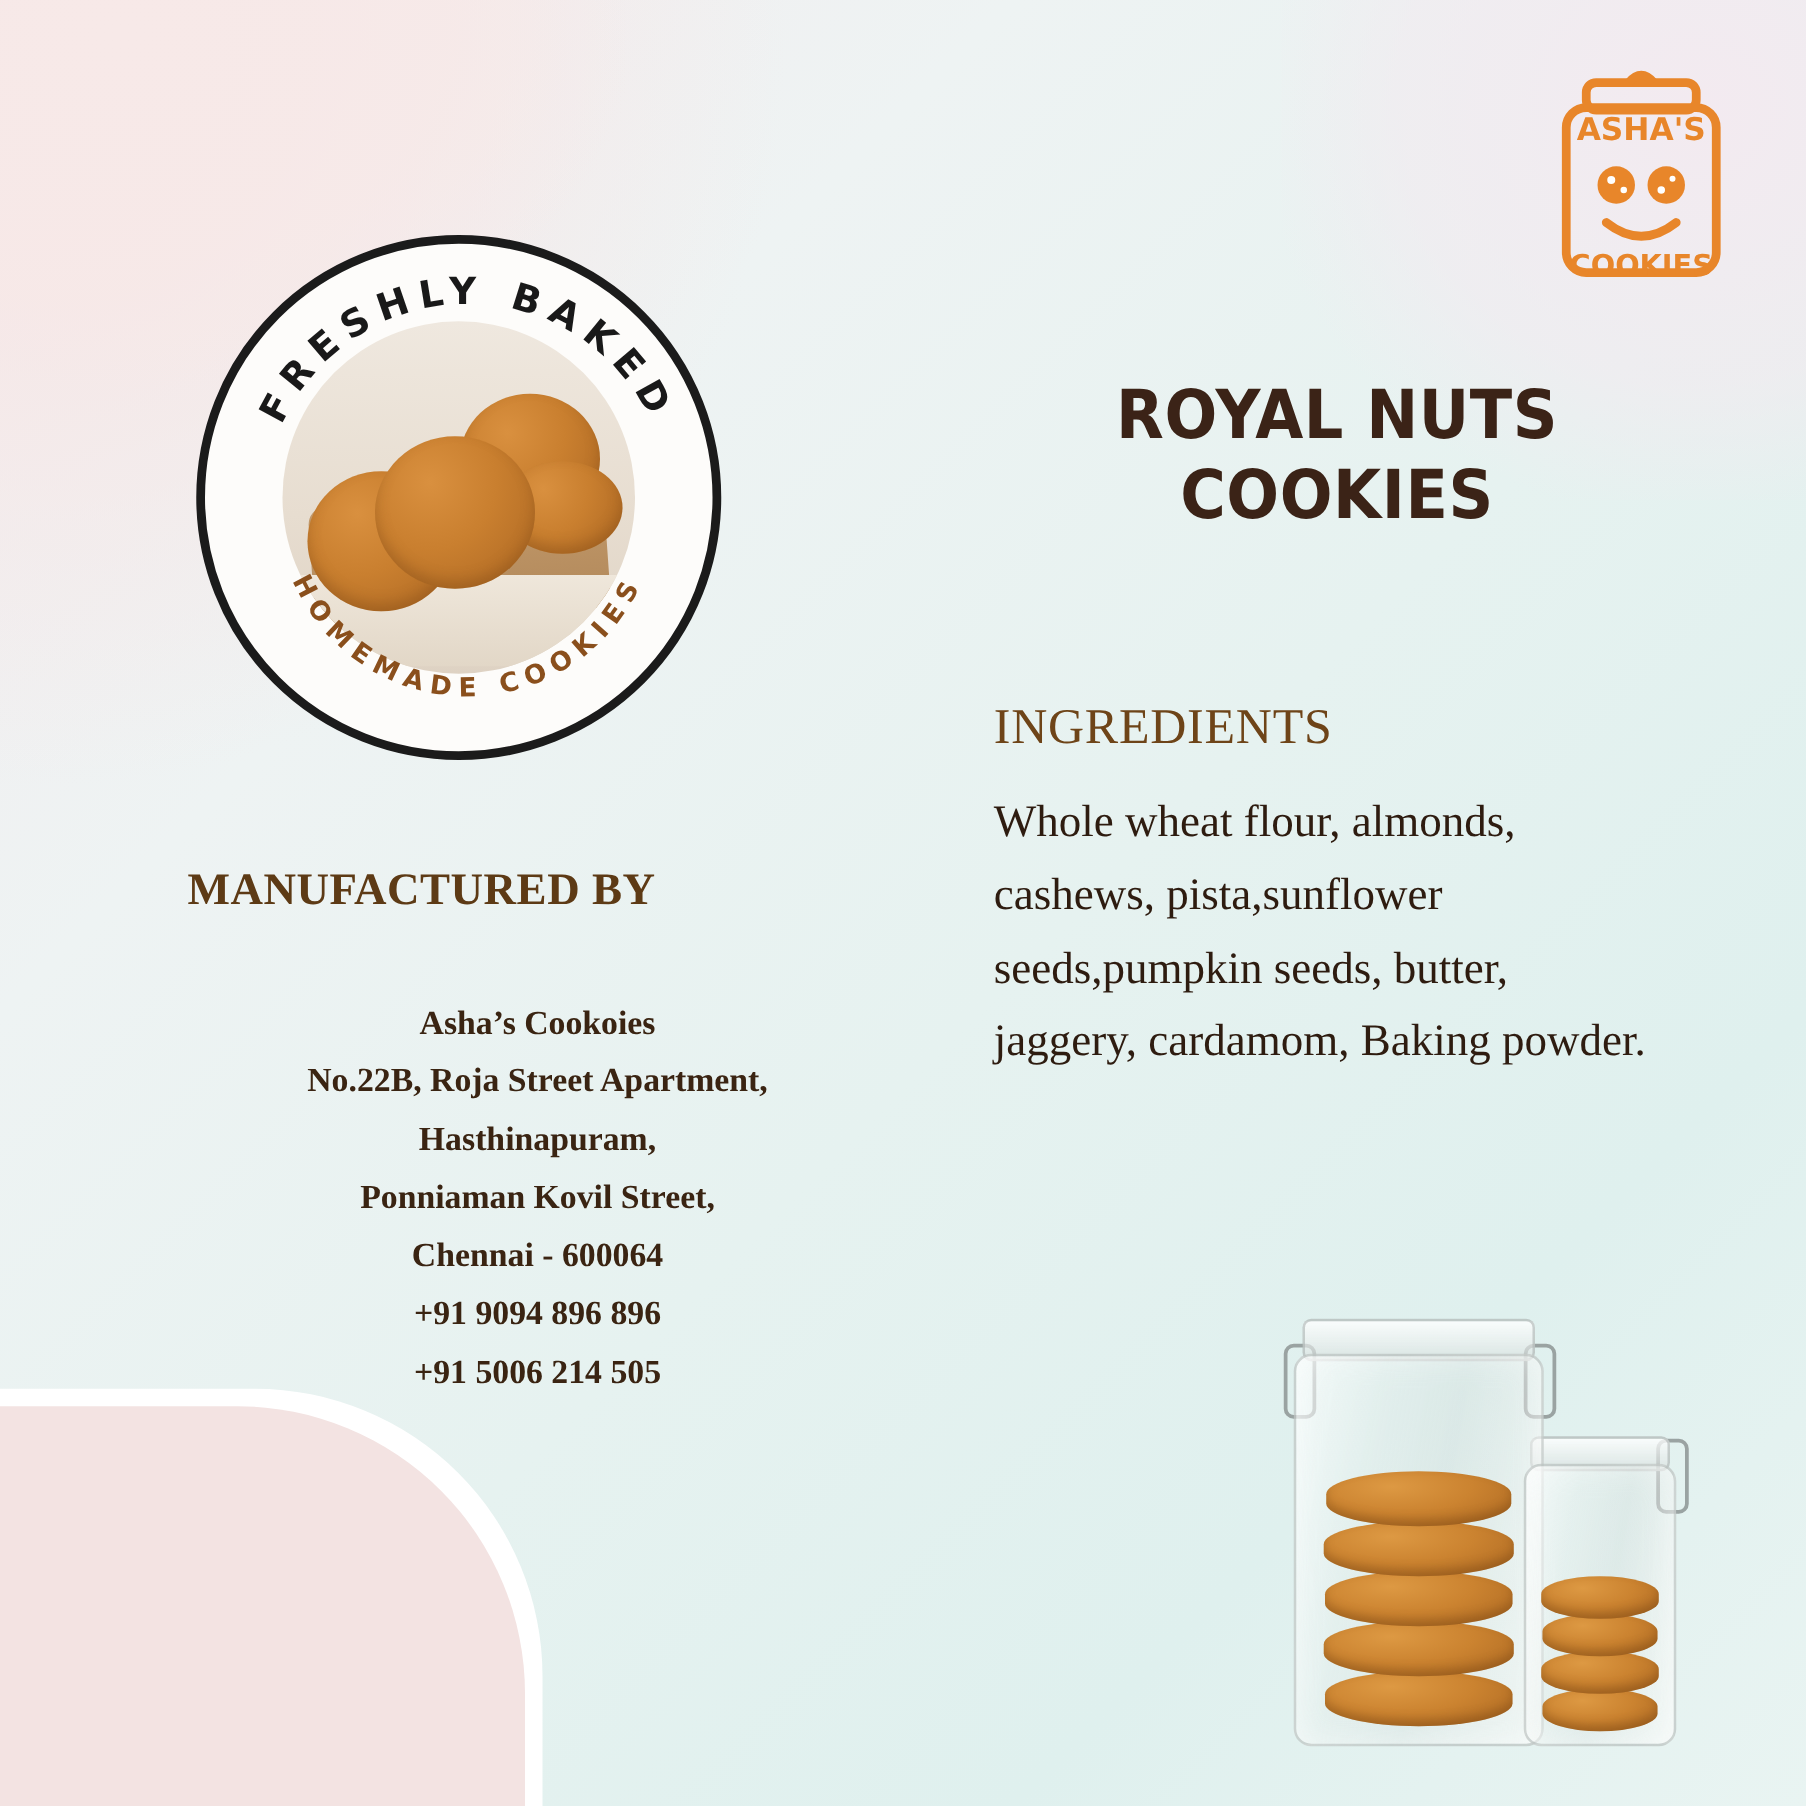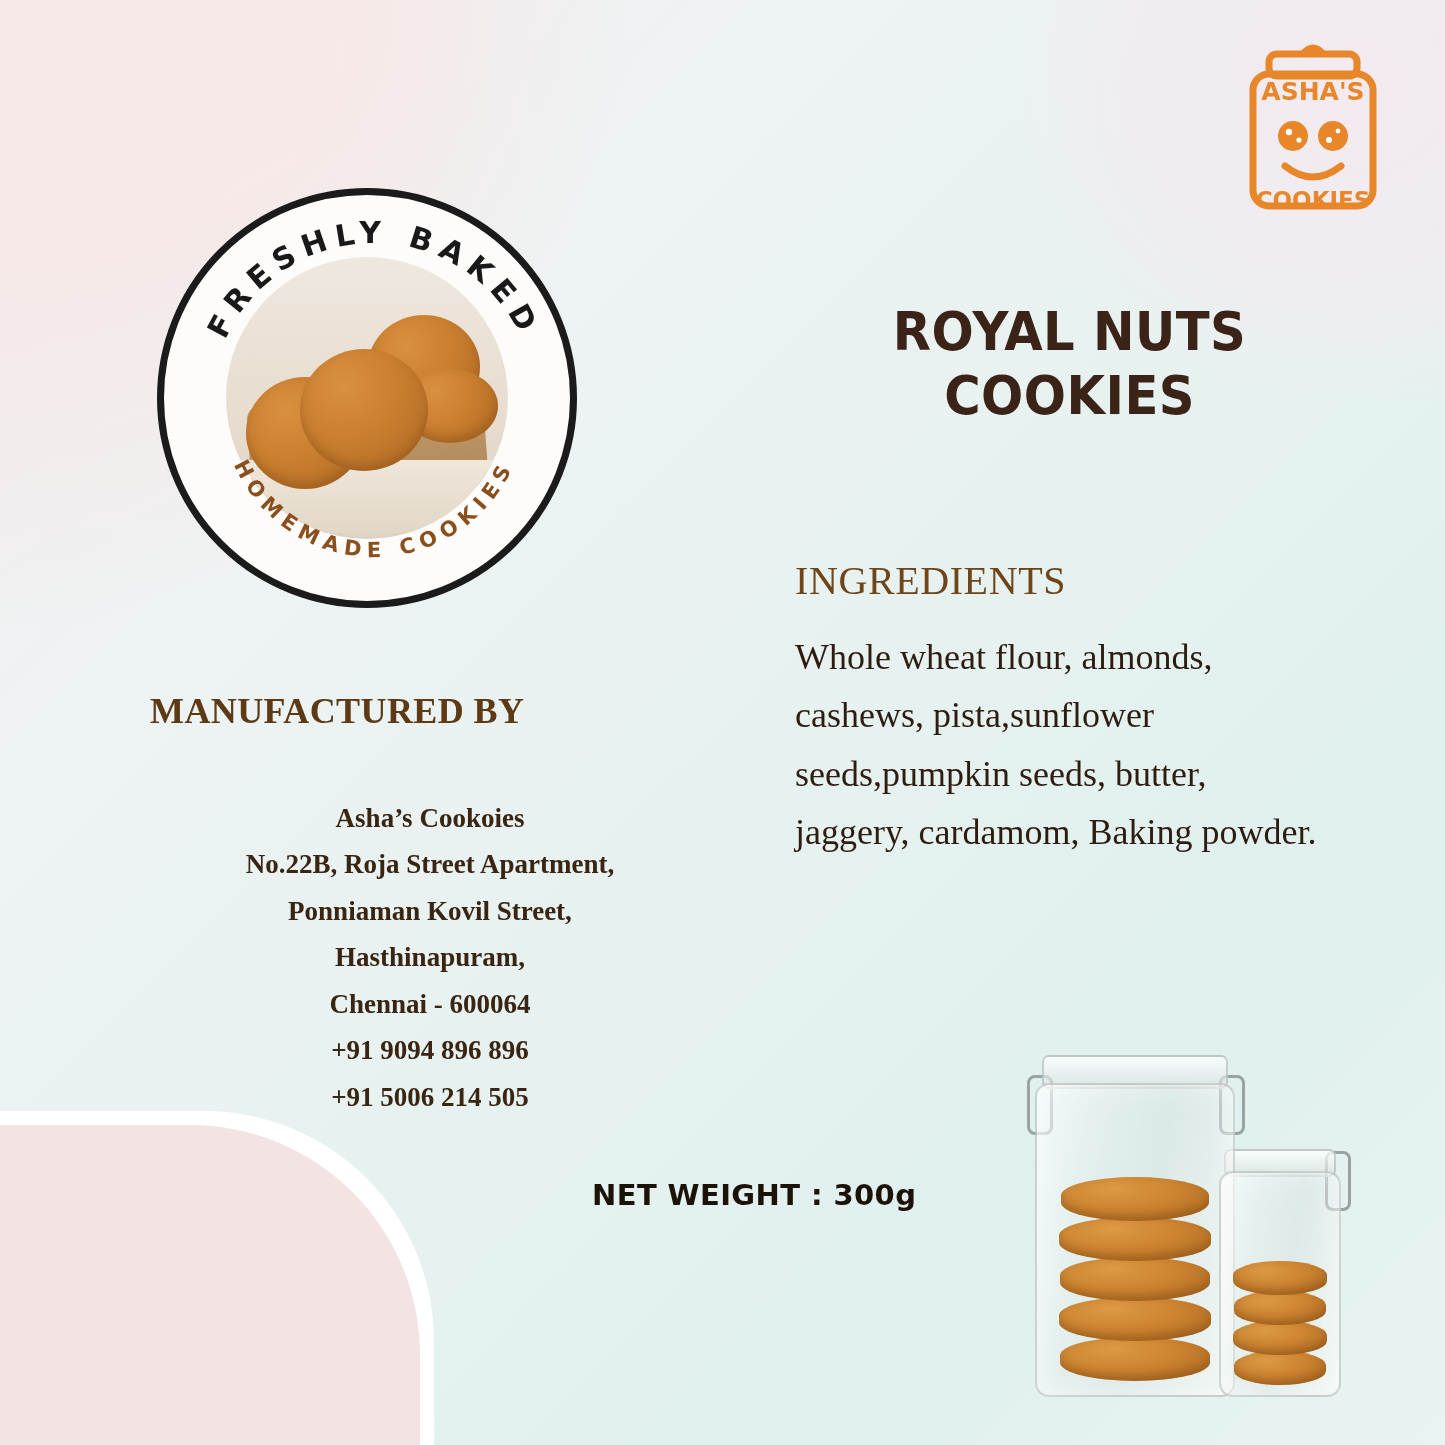--- a/index.html
+++ b/index.html
@@ -45,21 +45,21 @@
     height: 470px;
     background: #f3e3e2;
     border-top-right-radius: 230px;
     box-shadow: 14px -14px 0 0 #ffffff;
   }
 
   
   .brand {
     position: absolute;
     right: 52px;
-    top: 40px;
+    top: 52px;
     width: 160px;
     height: 190px;
     color: #e8862a;
   }
   .brand svg { display: block; }
 
   
   .badge {
     position: absolute;
     left: 157px;
@@ -294,28 +294,27 @@
     <div>COOKIES</div>
   </div>
 
   <div class="ingredients-heading">INGREDIENTS</div>
   <div class="ingredients-body">Whole wheat flour, almonds, cashews, pista,sunflower seeds,pumpkin seeds, butter, jaggery, cardamom, Baking powder.</div>
 
   <div class="manu-heading">MANUFACTURED BY</div>
   <div class="manu-body">
     <div>Asha’s Cookoies</div>
     <div>No.22B, Roja Street Apartment,</div>
+    <div>Hasthinapuram,</div>
     <div>Ponniaman Kovil Street,</div>
-    <div>Hasthinapuram,</div>
     <div>Chennai - 600064</div>
     <div>+91 9094 896 896</div>
     <div>+91 5006 214 505</div>
   </div>
 
-  <div class="net-weight">NET WEIGHT : 300g</div>
 
   <div class="jars">
     <div class="clasp clasp-l"></div>
     <div class="clasp clasp-r"></div>
     <div class="clasp clasp-s"></div>
     <div class="lid lid-big"></div>
     <div class="lid lid-small"></div>
 
     <div class="jar jar-big">
       <div class="jar-cookie" style="width:150px;height:44px;bottom:14px;"></div>

